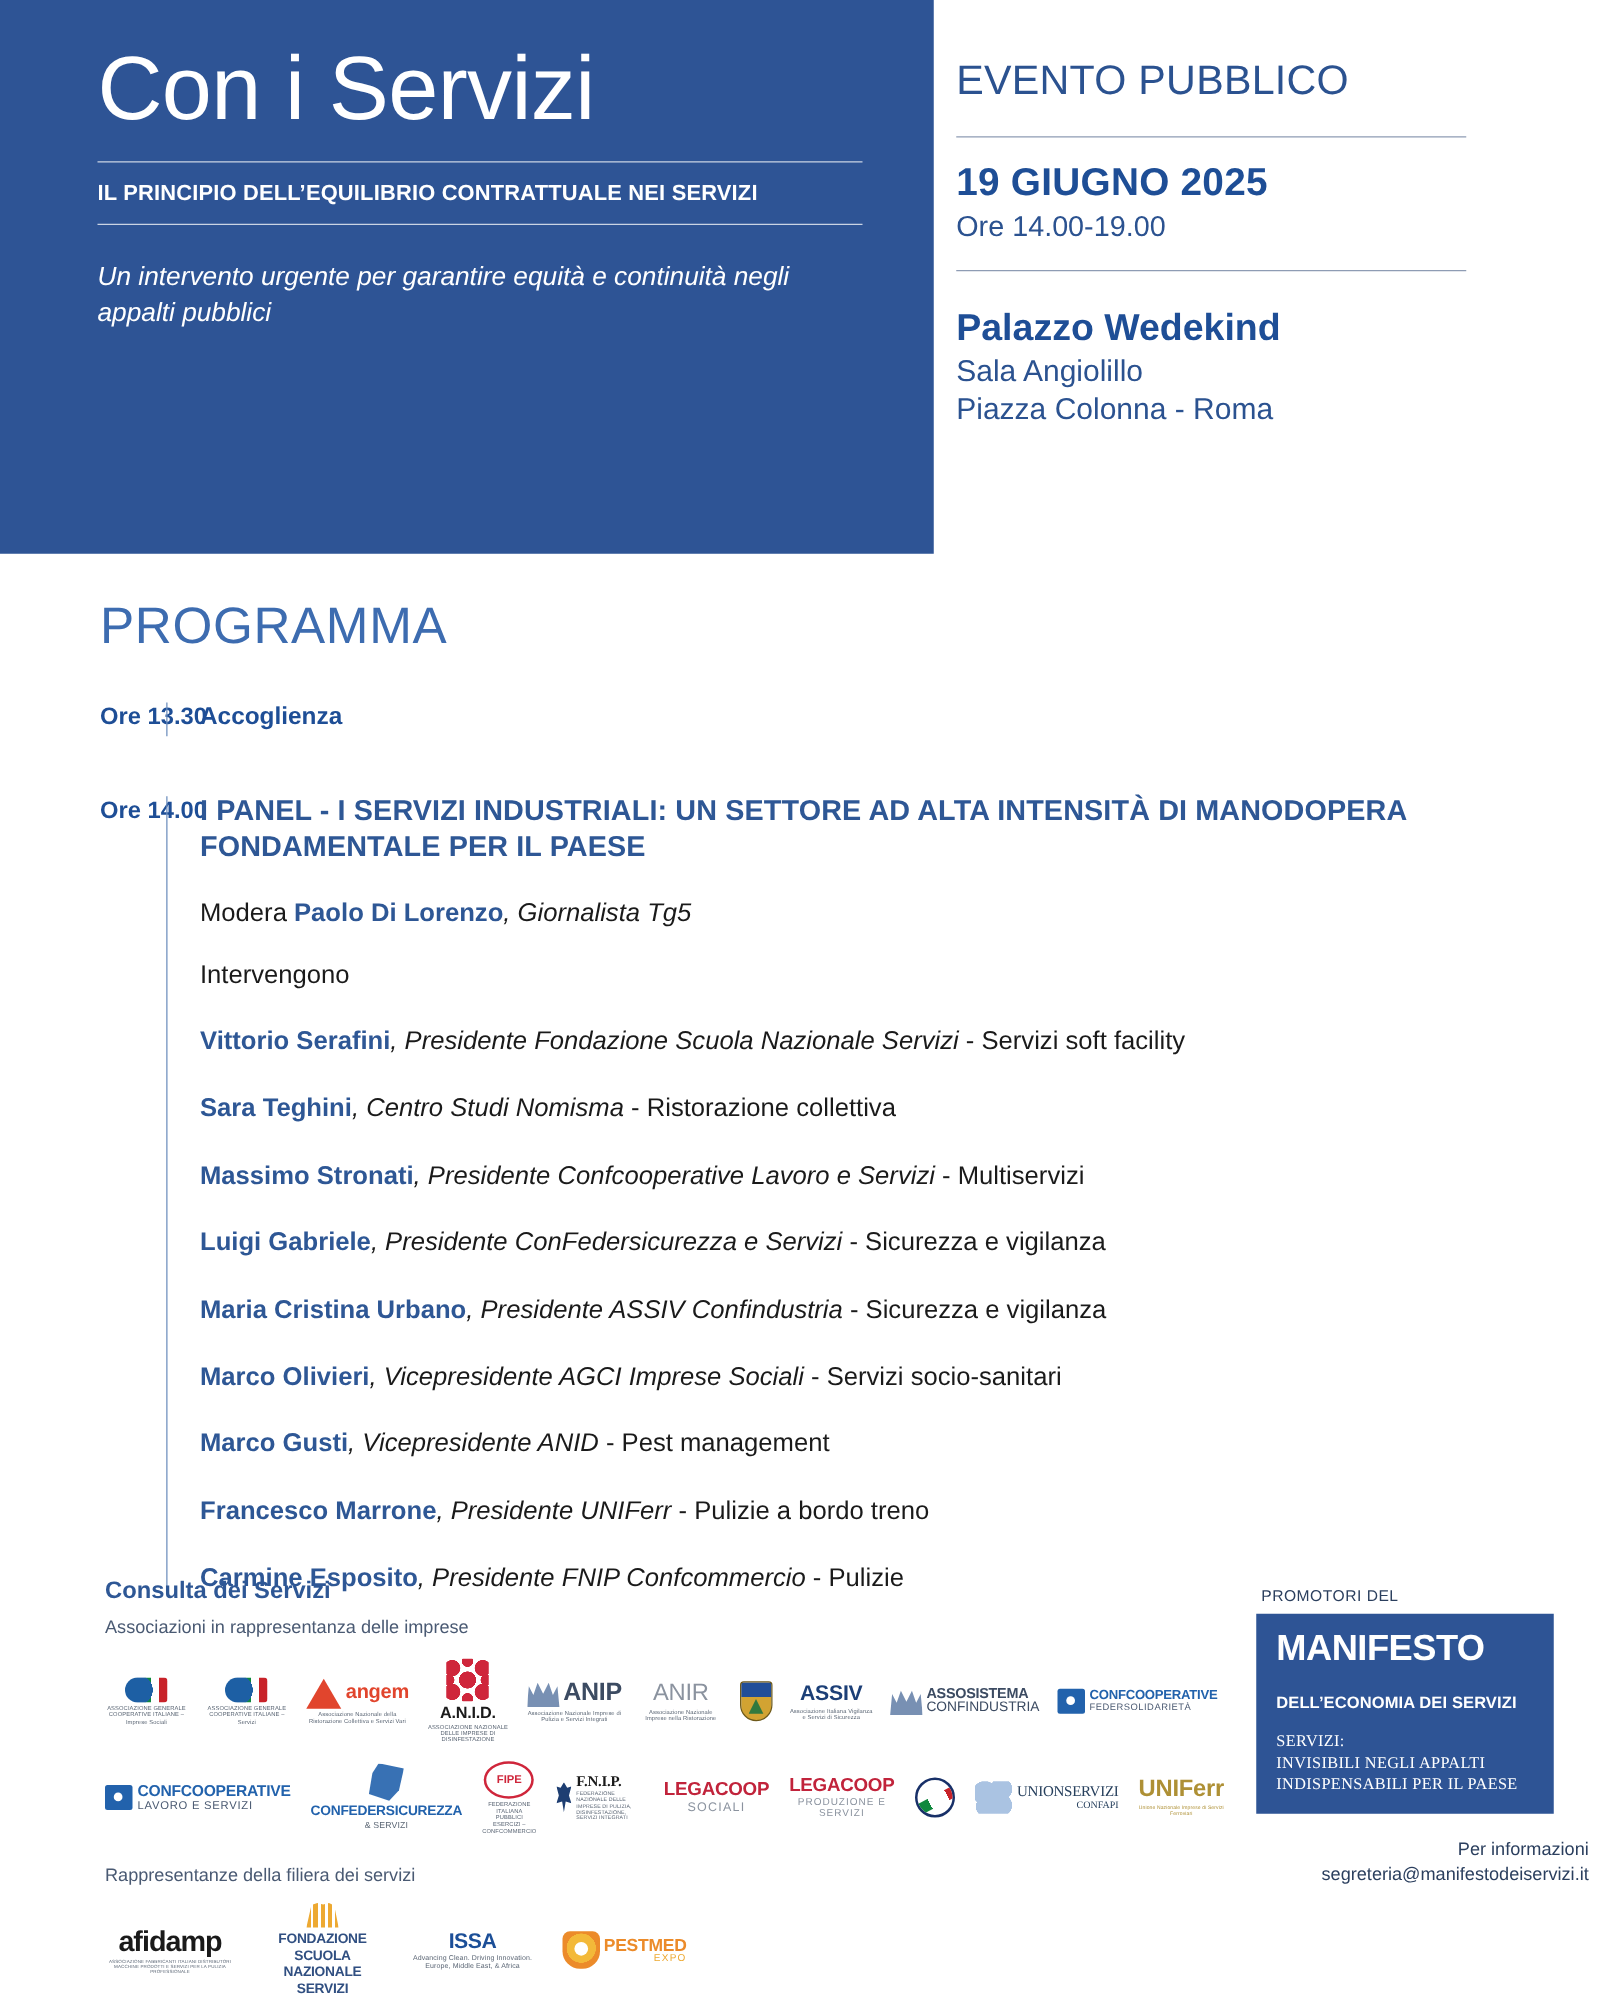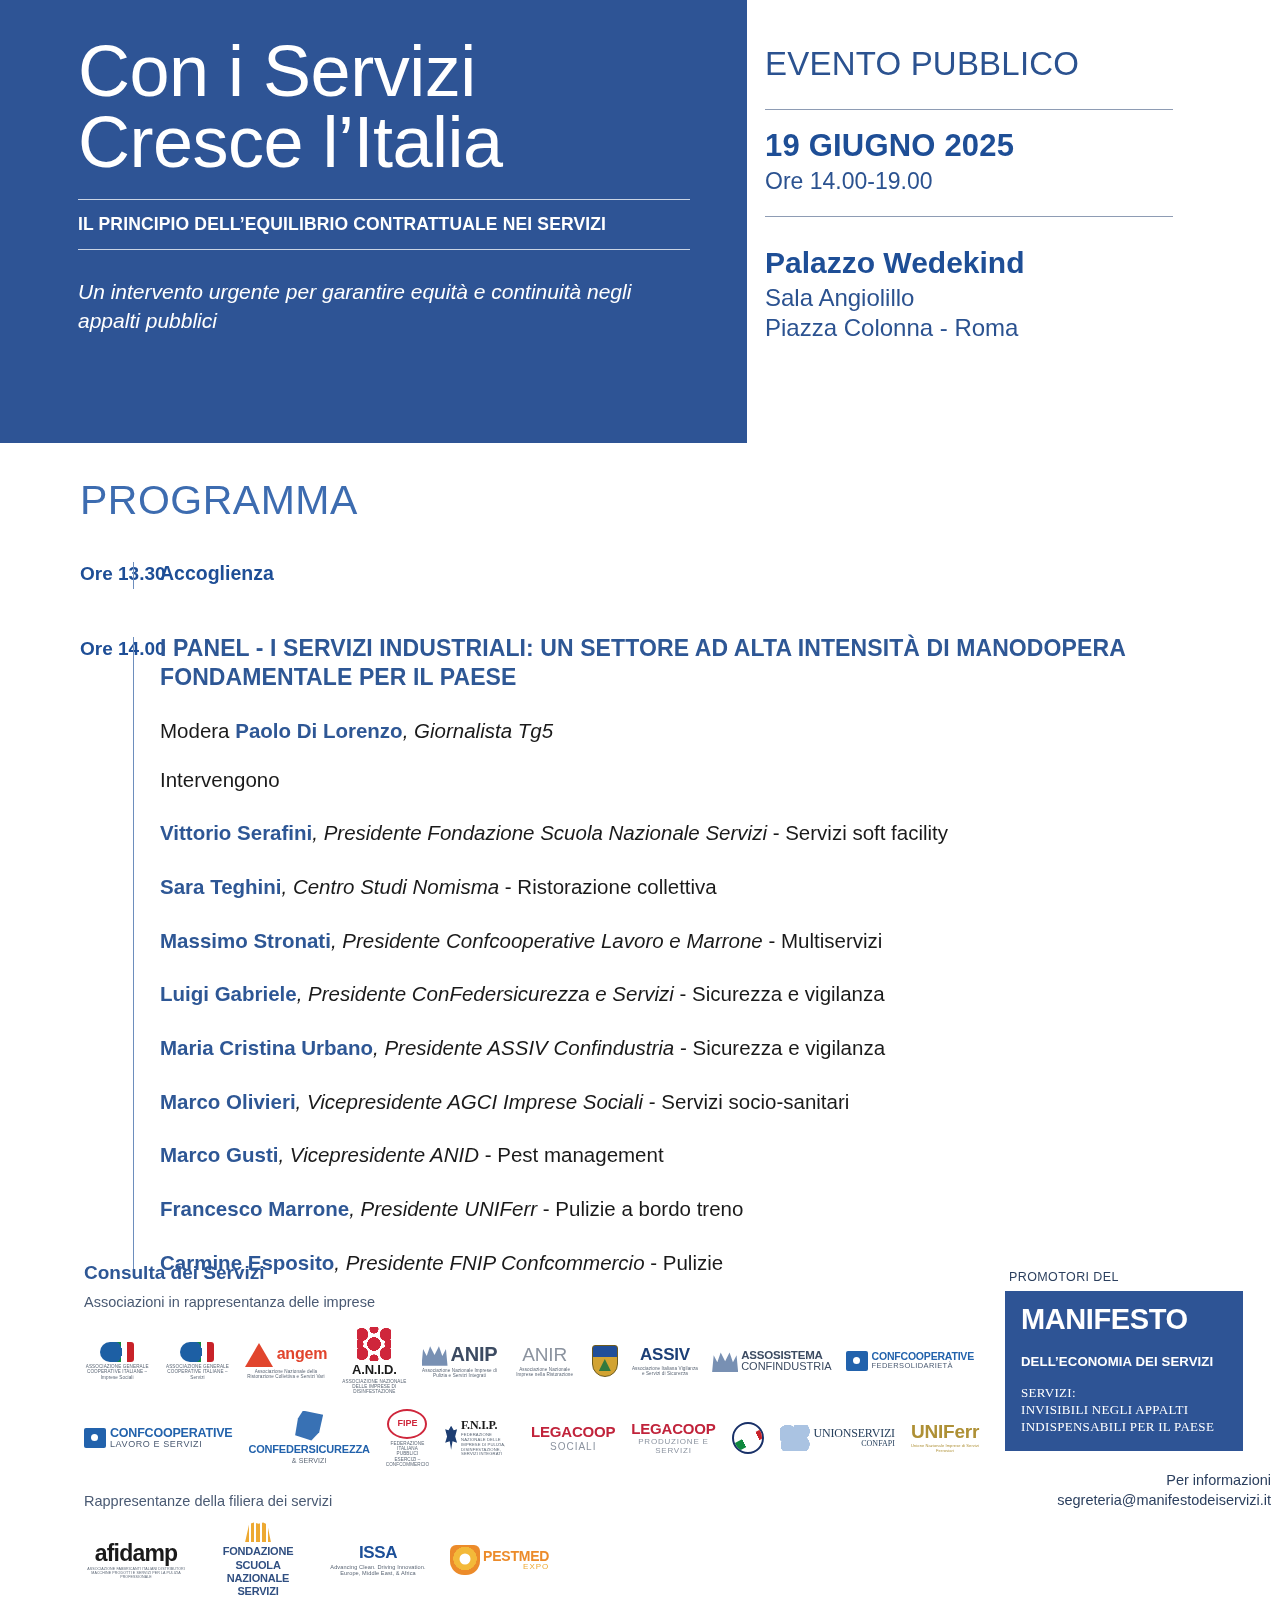--- a/index.html
+++ b/index.html
@@ -515,21 +515,20 @@
 </head>
 <body>
 
 <div class="poster">
 
   <div class="header">
 
     <div class="header-banner">
       <div class="title-block">
         <div class="title-line">Con i Servizi</div>
-        <div class="title-line second">Cresce l’Italia</div>
 
         <div class="title-rule"></div>
         <div class="subtitle-caps">IL PRINCIPIO DELL’EQUILIBRIO CONTRATTUALE NEI SERVIZI</div>
         <div class="title-rule lower"></div>
 
         <div class="tagline">Un intervento urgente per garantire equità e continuità negli appalti pubblici</div>
       </div>
     </div>
 
     <div class="header-right">
@@ -580,21 +579,21 @@
 
             <div class="speaker">
               <span class="nm">Vittorio Serafini</span><span class="role">, Presidente Fondazione Scuola Nazionale Servizi</span><span class="sector"> - Servizi soft facility</span>
             </div>
 
             <div class="speaker">
               <span class="nm">Sara Teghini</span><span class="role">, Centro Studi Nomisma</span><span class="sector"> - Ristorazione collettiva</span>
             </div>
 
             <div class="speaker">
-              <span class="nm">Massimo Stronati</span><span class="role">, Presidente Confcooperative Lavoro e Marrone</span><span class="sector"> - Multiservizi</span>
+              <span class="nm">Massimo Stronati</span><span class="role">, Presidente Confcooperative Lavoro e Servizi</span><span class="sector"> - Multiservizi</span>
             </div>
 
 
             <div class="speaker">
               <span class="nm">Luigi Gabriele</span><span class="role">, Presidente ConFedersicurezza e Servizi</span><span class="sector"> - Sicurezza e vigilanza</span>
             </div>
 
             <div class="speaker">
               <span class="nm">Maria Cristina Urbano</span><span class="role">, Presidente ASSIV Confindustria</span><span class="sector"> - Sicurezza e vigilanza</span>
             </div>

